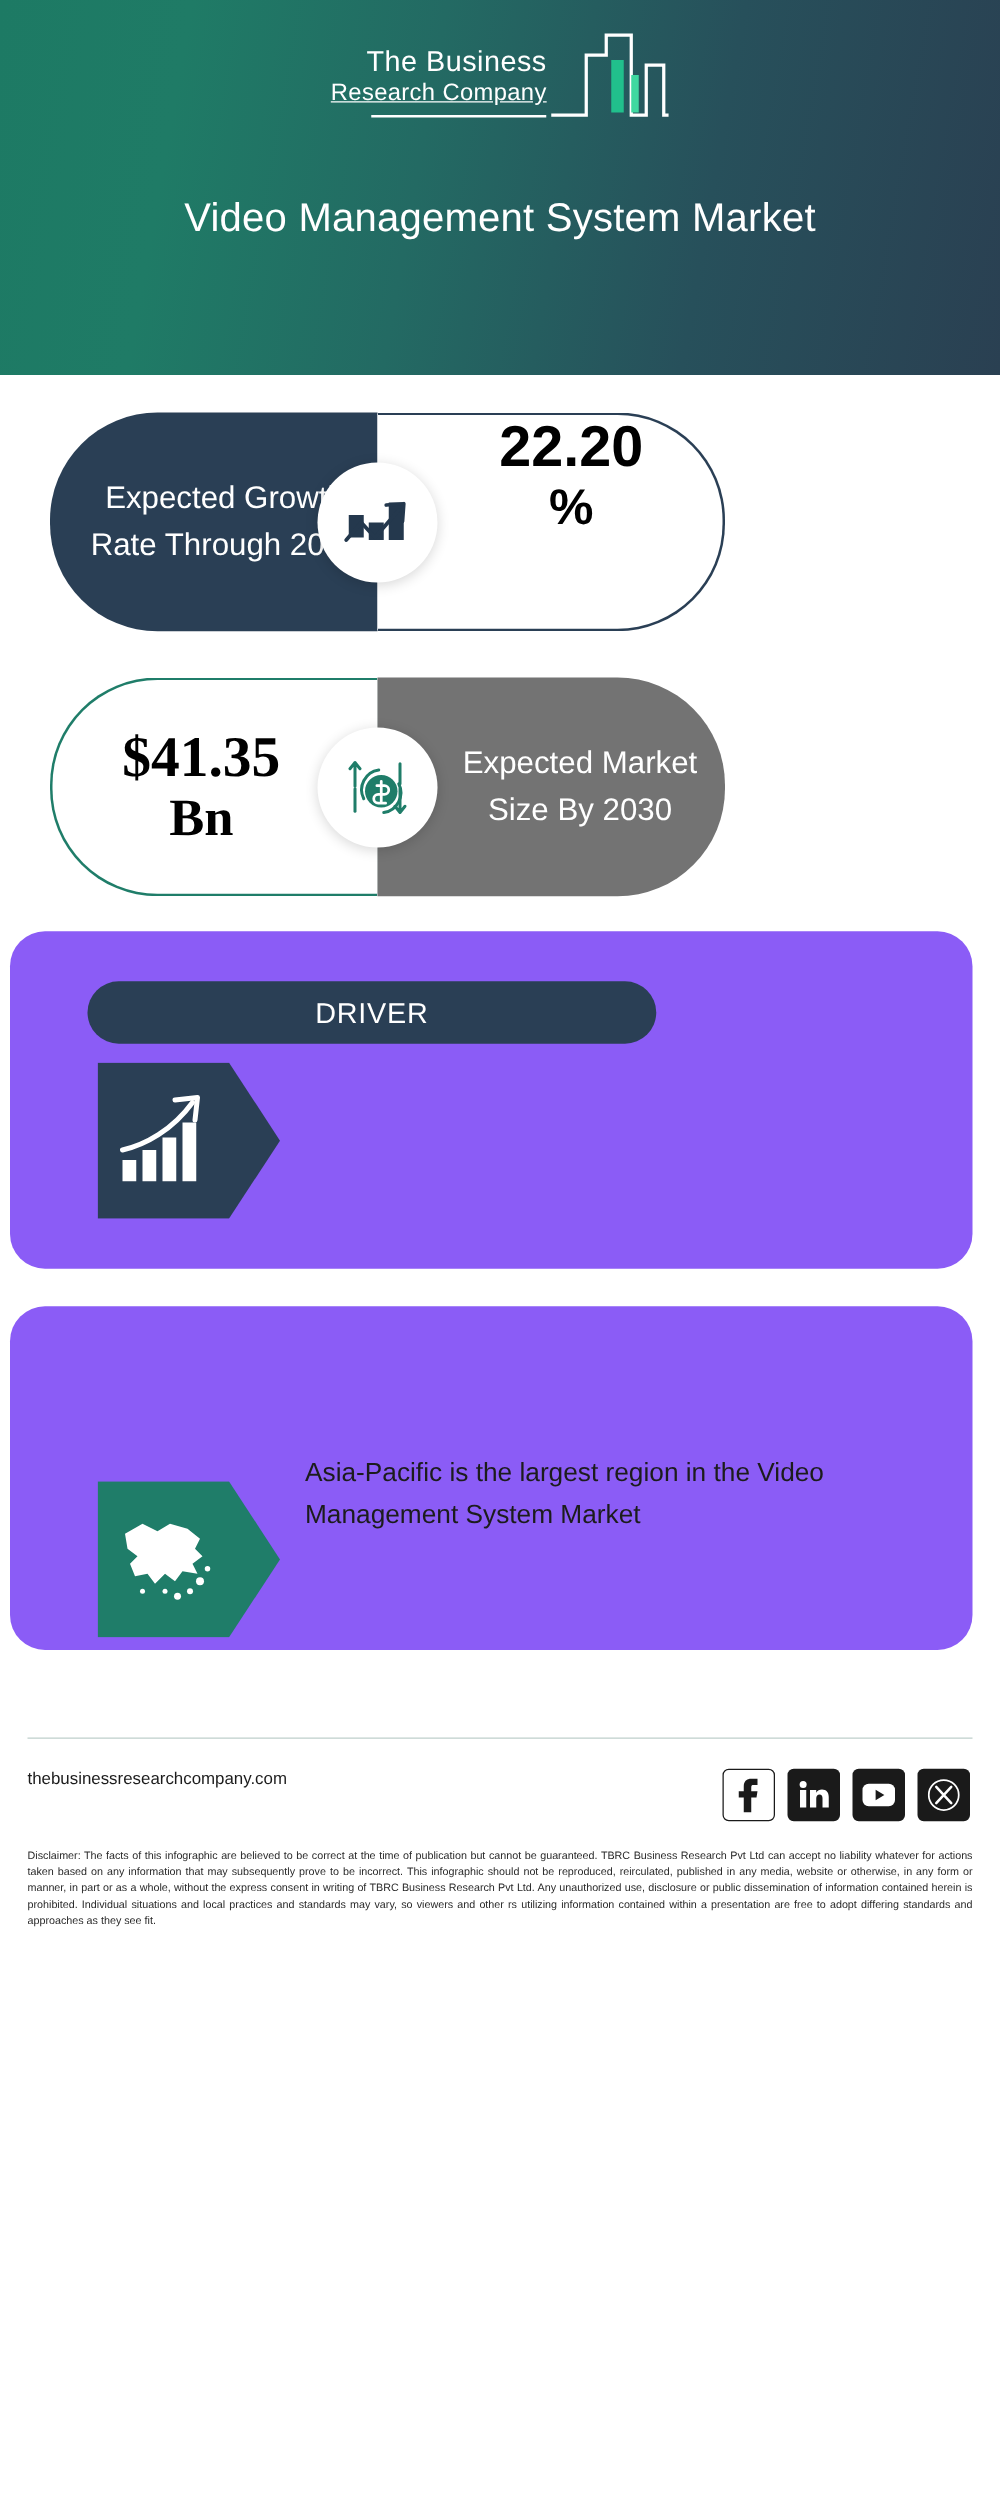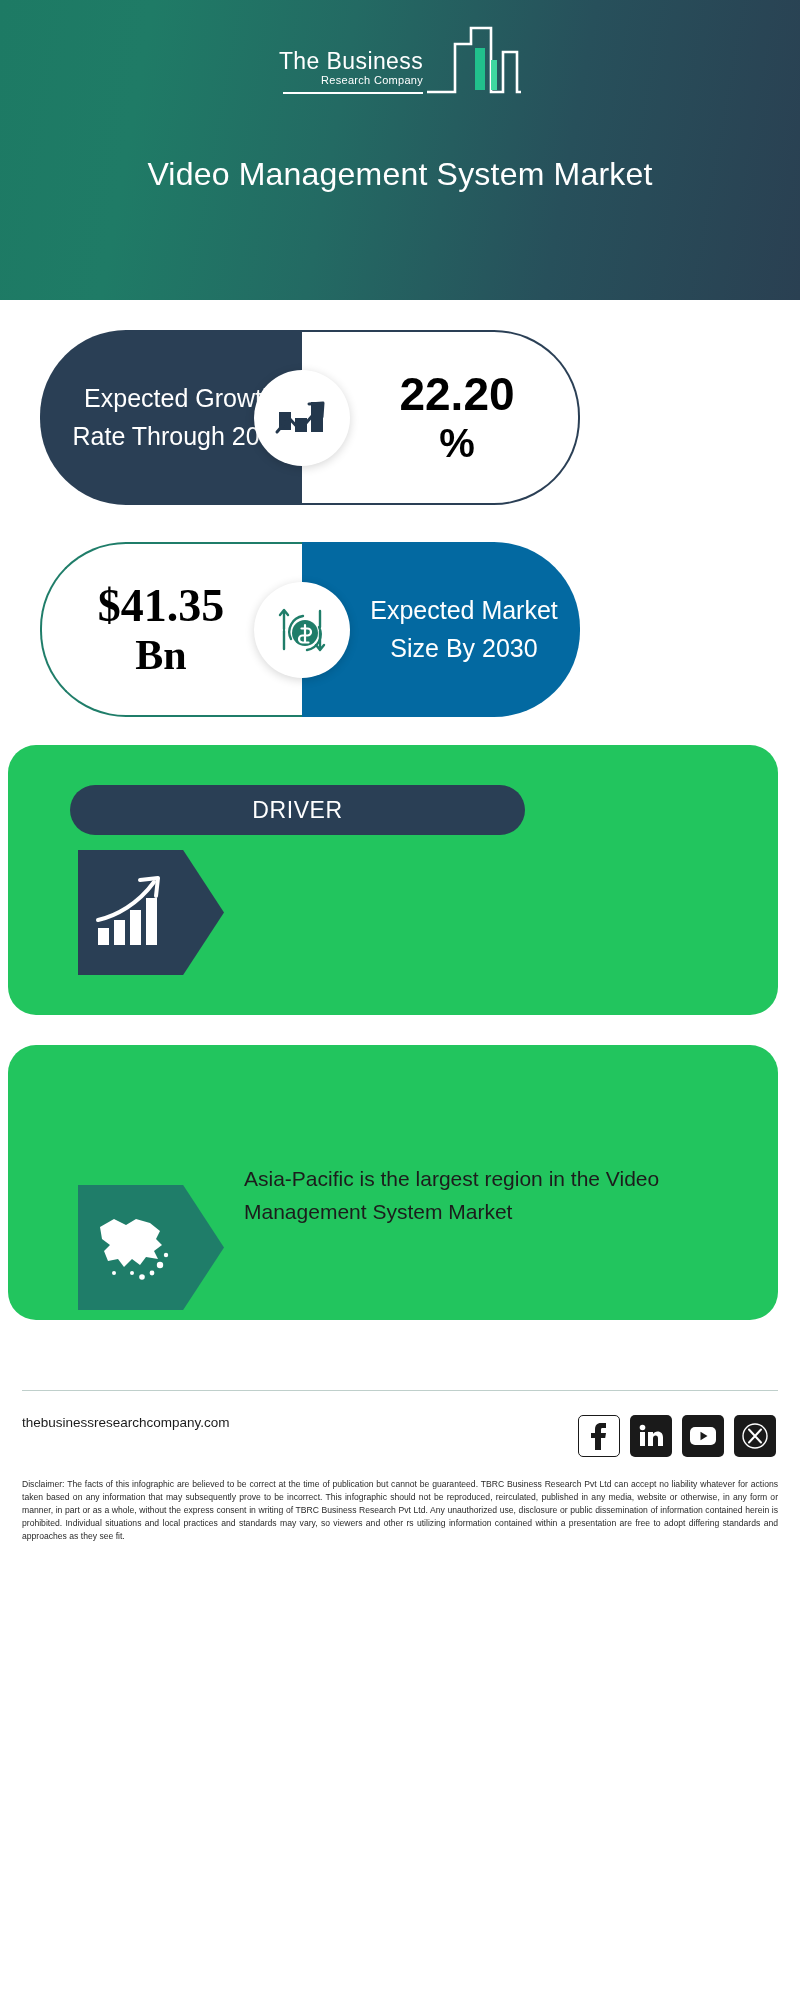--- a/index.html
+++ b/index.html
@@ -17,21 +17,21 @@
     width: 800px; height: 300px;
     background: linear-gradient(100deg, #1d7a64 0%, #1f7b66 18%, #236a63 42%, #27505b 70%, #2a4052 100%);
     overflow: hidden;
   }
   .logo-wrap {
     position: absolute; top: 22px; left: 0; width: 800px;
     display: flex; align-items: flex-end; justify-content: center; gap: 2px;
   }
   .logo-text { display: flex; flex-direction: column; align-items: flex-end; padding-bottom: 4px; }
   .logo-l1 { color: #ffffff; font-size: 23px; letter-spacing: .4px; line-height: 1.0; font-weight: 400; }
-  .logo-l2 { color: #ffffff; font-size: 11px; letter-spacing: .3px; line-height: 1.45; font-weight: 400; }
+  .logo-l2 { color: #ffffff; font-size: 19px; letter-spacing: .3px; line-height: 1.45; font-weight: 400; text-decoration: underline; }
   .logo-underline { width: 140px; height: 2px; background: #ffffff; margin-top: 3px; }
   .logo-mark { width: 96px; height: 76px; }
 
   .hero-title {
     position: absolute; top: 110px; left: 60px; width: 680px;
     text-align: center; color: #ffffff;
     font-size: 32px; font-weight: 400; line-height: 1.28; letter-spacing: .2px; margin-top: 44px;
   }
 
   
@@ -43,21 +43,21 @@
     display: flex; align-items: center; justify-content: center;
   }
   .stat1 .left .lbl {
     color: #ffffff; font-size: 25px; line-height: 1.5; text-align: center; padding-left: 18px;
   }
   .stat1 .right {
     position: absolute; left: 262px; top: 0; width: 278px; height: 175px;
     border: 2.5px solid #2a3f55; border-left: none;
     border-radius: 0 86px 86px 0;
     background: #ffffff;
-    display: flex; align-items: center; justify-content: center;
+    display: flex; align-items: flex-start; justify-content: center;
   }
   .stat1 .right .val {
     color: #000000; font-size: 46px; font-weight: 700; line-height: 1.12; text-align: center; padding-left: 34px;
   }
   .stat1 .right .val .unit { display: block; font-size: 40px; }
   .icon-bubble {
     position: absolute; top: 50%; transform: translateY(-50%);
     width: 96px; height: 96px; border-radius: 50%;
     background: #ffffff; box-shadow: 0 2px 10px rgba(0,0,0,.16);
     display: flex; align-items: center; justify-content: center; z-index: 5;
@@ -72,33 +72,33 @@
     border-radius: 86px 0 0 86px;
     background: #ffffff;
     display: flex; align-items: center; justify-content: center;
   }
   .stat2 .left .val {
     color: #000000; font-size: 46px; font-weight: 700; line-height: 1.12; text-align: center; padding-right: 22px; font-family: Liberation Serif, serif;
   }
   .stat2 .left .val .unit { display: block; font-size: 42px; }
   .stat2 .right {
     position: absolute; left: 262px; top: 0; width: 278px; height: 175px;
-    background: #0369a1;
+    background: #737373;
     border-radius: 0 86px 86px 0;
     display: flex; align-items: center; justify-content: center;
   }
   .stat2 .right .lbl {
     color: #ffffff; font-size: 25px; line-height: 1.5; text-align: center; padding-left: 46px;
   }
   .stat2 .icon-bubble { left: 214px; }
 
   
   .panel {
     position: absolute; left: 8px; width: 770px;
-    background: #22c55e; border-radius: 28px;
+    background: #8b5cf6; border-radius: 28px;
   }
   .panel-driver { top: 745px; height: 270px; }
   .panel-region { top: 1045px; height: 275px; }
 
   .pill {
     position: absolute; left: 62px; height: 50px;
     border-radius: 25px;
     display: flex; align-items: center; justify-content: center;
     color: #ffffff; font-size: 23px; letter-spacing: .6px;
   }

